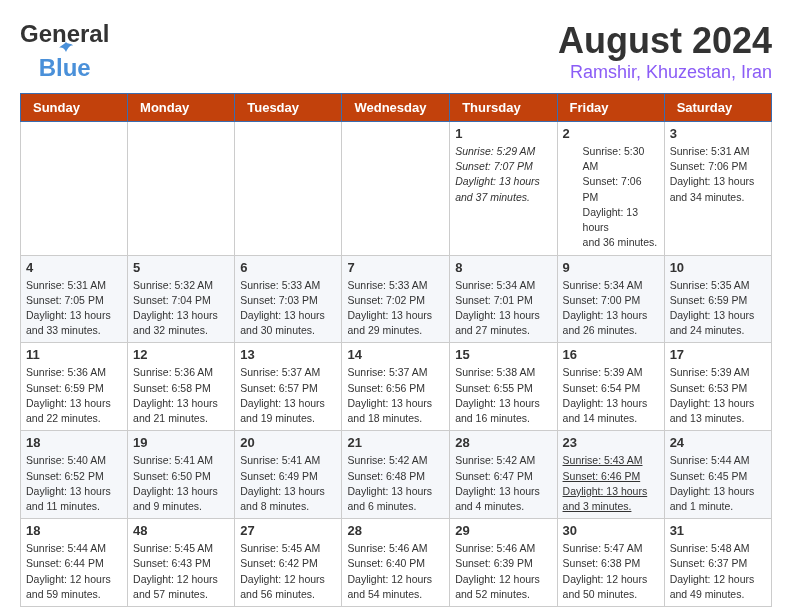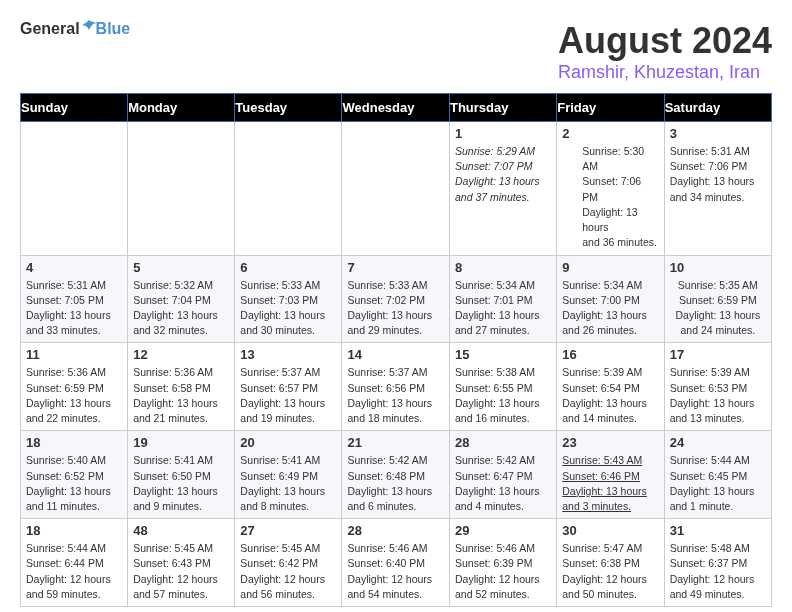--- a/index.html
+++ b/index.html
@@ -17,52 +17,54 @@
       margin-bottom: 10px;
     }
     .logo {
       display: flex;
       flex-direction: column;
       align-items: flex-start;
     }
     .logo-text {
       display: flex;
       align-items: center;
-      font-size: 16px;
+      font-size: 24px;
       font-weight: bold;
       color: #333;
+      flex-direction: column;
     }
     .logo-general { color: #333; }
     .logo-blue { color: #4a90d9; }
     .logo-icon {
       width: 14px;
       height: 14px;
       margin-left: 2px;
       margin-top: -8px;
     }
     .title-section {
+      text-align: right;
     }
     .month-title {
       font-size: 36px;
       font-weight: bold;
       color: #333;
     }
     .location {
       font-size: 18px;
       color: #8b5cf6;
     }
     .calendar {
       width: 100%;
       border-collapse: collapse;
       font-size: 11px;
     }
     .calendar th {
-      background: #000000;
+      background: #c2410c;
       color: #fff;
-      padding: 6px 0;
+      padding: 6px 12px;
       text-align: left;
       font-size: 13px;
       border: 1px solid #3a6cb0;
     }
     .calendar td {
       border: 1px solid #ccc;
       vertical-align: top;
       padding: 4px 5px;
       width: 108px;
       min-height: 80px;
@@ -187,21 +189,21 @@
         </td>
         <td>
           <span class="day-number">9</span>
           <div class="day-info" style="white-space: pre-line;">Sunrise: 5:34 AM
 Sunset: 7:00 PM
 Daylight: 13 hours
 and 26 minutes.</div>
         </td>
         <td>
           <span class="day-number">10</span>
-          <div class="day-info" style="white-space: pre-line; text-align: center;">Sunrise: 5:35 AM
+          <div class="day-info" style="white-space: pre-line;">Sunrise: 5:35 AM
 Sunset: 6:59 PM
 Daylight: 13 hours
 and 24 minutes.</div>
         </td>
       </tr>
       <tr>
         <td>
           <span class="day-number">11</span>
           <div class="day-info" style="white-space: pre-line;">Sunrise: 5:36 AM
 Sunset: 6:59 PM

